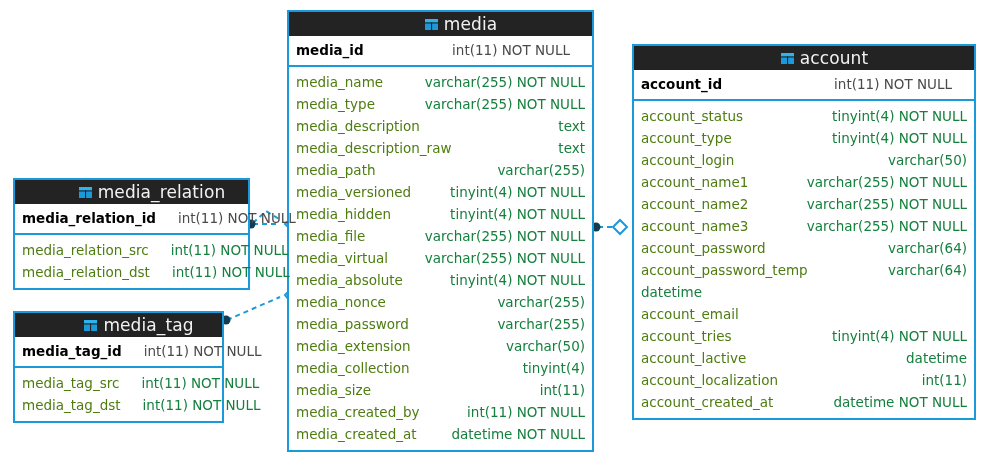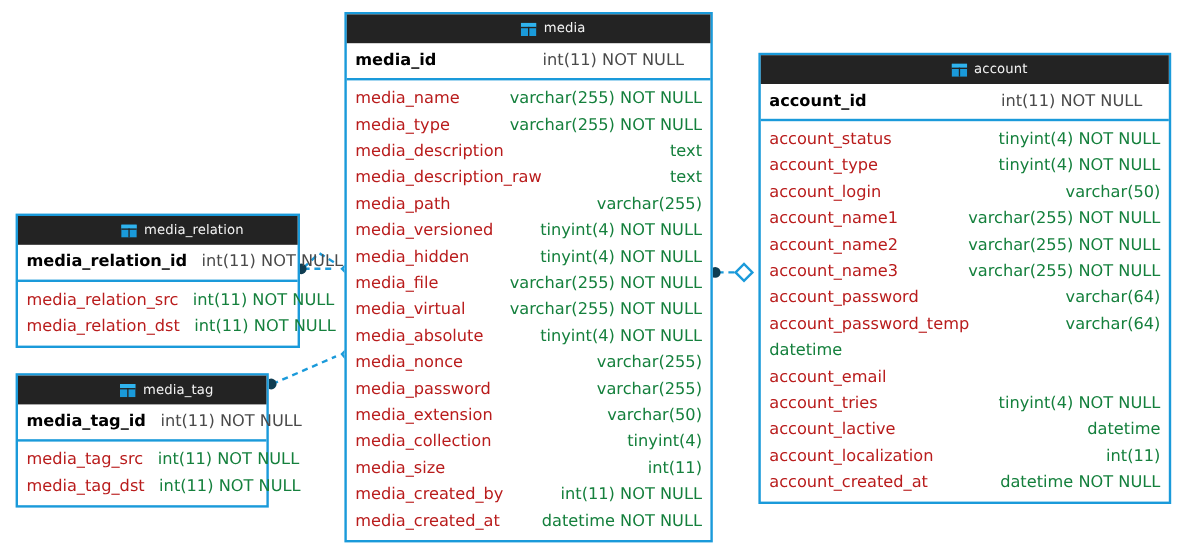--- a/index.html
+++ b/index.html
@@ -31,21 +31,21 @@
     background: #ffffff;
     border: 2px solid #1a9ada;
     box-sizing: border-box;
   }
   .entity-header {
     background: #232323;
     color: #f2f2f2;
     height: 24px;
     line-height: 24px;
     text-align: center;
-    font-size: 11px;
+    font-size: 17px;
     white-space: nowrap;
     display: flex;
     align-items: center;
     justify-content: center;
     gap: 6px;
     padding-left: 41px;
   }
   .entity-title {
     letter-spacing: 0.1px;
   }
@@ -72,38 +72,38 @@
     align-items: baseline;
     justify-content: space-between;
     height: 22px;
     line-height: 22px;
     padding: 0 7px;
     font-size: 13.5px;
     white-space: nowrap;
     box-sizing: border-box;
   }
   .col-name {
-    color: #b91c1c;
+    color: #4d7c0f;
     padding-right: 12px;
   }
   .col-type {
     color: #15803d;
     text-align: right;
   }
   .row.pk .col-name {
     font-weight: bold;
     color: #000000;
   }
   .row.pk .col-type {
     color: #4a4a4a;
   }
   
   .tight .row {
     justify-content: flex-start;
-    gap: 12px;
+    gap: 22px;
   }
   .tight .col-name { padding-right: 0; }
   .tight .col-type { text-align: left; }
 
   
   #entity-media        { left: 287px;  top: 10px;  width: 307px; }
   #entity-account      { left: 632px;  top: 44px;  width: 344px; }
   #entity-media-relation { left: 13px; top: 178px; width: 237px; }
   #entity-media-tag    { left: 13px;   top: 311px; width: 211px; }
 </style>

